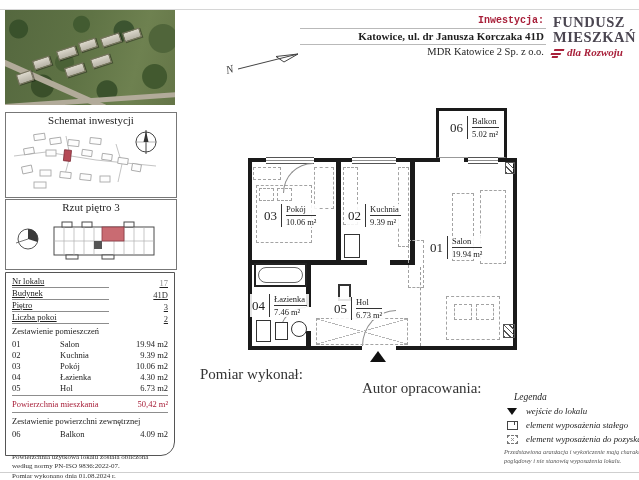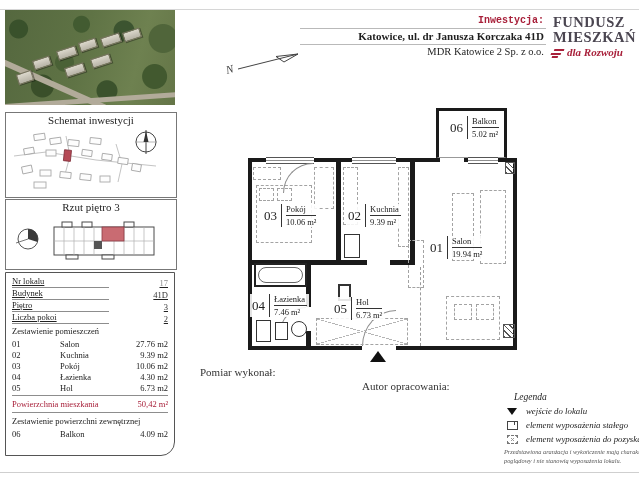--- a/index.html
+++ b/index.html
@@ -85,21 +85,21 @@
   .tub{position:absolute;left:254px;top:263px;width:53px;height:24px;border:2px solid #222;box-sizing:border-box;background:#fff;}
   .tub i{position:absolute;left:2px;top:2px;right:2px;bottom:2px;border:1px solid #666;border-radius:9px;display:block;}
   .arc{position:absolute;border:1px solid #8d8d8d;border-right:none;border-bottom:none;border-radius:100% 0 0 0;box-sizing:border-box;}
   .dashline{position:absolute;border-left:1px dashed #9a9a9a;width:0;}
   .entry-tri{position:absolute;width:0;height:0;border-left:8px solid transparent;border-right:8px solid transparent;border-bottom:11px solid #111;}
   .rlabel{position:absolute;display:flex;align-items:center;background:rgba(255,255,255,.88);padding:0 2px;}
   .rlabel .num{font-size:13px;color:#1d1d1d;padding-right:4px;}
   .rlabel .col{border-left:1px solid #333;padding-left:4px;}
   .rlabel .nm{font-size:8.5px;border-bottom:1px solid #333;padding:0 2px 1px 0;white-space:nowrap;}
   .rlabel .ar{font-size:8.5px;padding-top:1px;white-space:nowrap;}
-  .caption{position:absolute;font-size:11px;color:#333;}
+  .caption{position:absolute;font-size:15px;color:#333;}
 
   
   .legend{position:absolute;left:504px;top:392px;width:147px;overflow:hidden;font-style:italic;}
   .legend .ltitle{font-size:9.5px;margin-left:10px;}
   .litem{display:flex;align-items:center;gap:6px;margin-top:4px;font-size:8.8px;white-space:nowrap;}
   .ic{width:16px;display:flex;justify-content:center;align-items:center;flex:0 0 16px;}
   .tri-down{width:0;height:0;border-left:5px solid transparent;border-right:5px solid transparent;border-top:7px solid #111;}
   .thinline{width:14px;border-top:1px solid #9a9a9a;height:0;}
   .sq-solid{width:11px;height:9px;border:1px solid #444;box-sizing:border-box;background:linear-gradient(to right,transparent 0 65%,#444 65% 75%,transparent 75%) top/100% 3px no-repeat;}
   .sq-dash{width:11px;height:9px;border:1px dashed #777;box-sizing:border-box;
@@ -227,21 +227,21 @@
       <span class="val">3</span>
     </div>
     <div class="f-row">
       <span class="lab">Liczba pokoi</span>
       <span class="val">2</span>
     </div>
     <div class="sec-head">Zestawienie pomieszczeń</div>
     <div class="r-row">
       <span class="no">01</span>
       <span class="nm">Salon</span>
-      <span class="ar">27.76 m2</span>
+      <span class="ar">19.94 m2</span>
     </div>
     <div class="r-row">
       <span class="no">02</span>
       <span class="nm">Kuchnia</span>
       <span class="ar">9.39 m2</span>
     </div>
     <div class="r-row">
       <span class="no">03</span>
       <span class="nm">Pokój</span>
       <span class="ar">10.06 m2</span>
@@ -260,20 +260,25 @@
     <div class="tot-row">
       <span>Powierzchnia mieszkania</span>
       <span class="ar">50,42 m²</span>
     </div>
     <div class="divider"></div>
     <div class="sec-head">Zestawienie powierzchni zewnętrznej</div>
     <div class="r-row">
       <span class="no">06</span>
       <span class="nm">Balkon</span>
       <span class="ar">4.09 m2</span>
+    </div>
+    <div class="foot">
+      <div>Powierzchnia użytkowa lokalu została obliczona</div>
+      <div>według normy PN-ISO 9836:2022-07.</div>
+      <div>Pomiar wykonano dnia 01.08.2024 r.</div>
     </div>
   </div>
 
   <svg class="abs" style="left:218px;top:42px;" width="95" height="40" viewBox="0 0 95 40">
     <line x1="20" y1="27" x2="80" y2="12" stroke="#444" stroke-width="1"></line>
     <polygon points="80,12 58,14.5 66,20" fill="none" stroke="#444" stroke-width="1"></polygon>
     <text x="8" y="31" font-size="11" font-style="italic" fill="#333" transform="rotate(-14 12 27)">N</text>
   </svg>
 
   <div class="balcony"></div>

